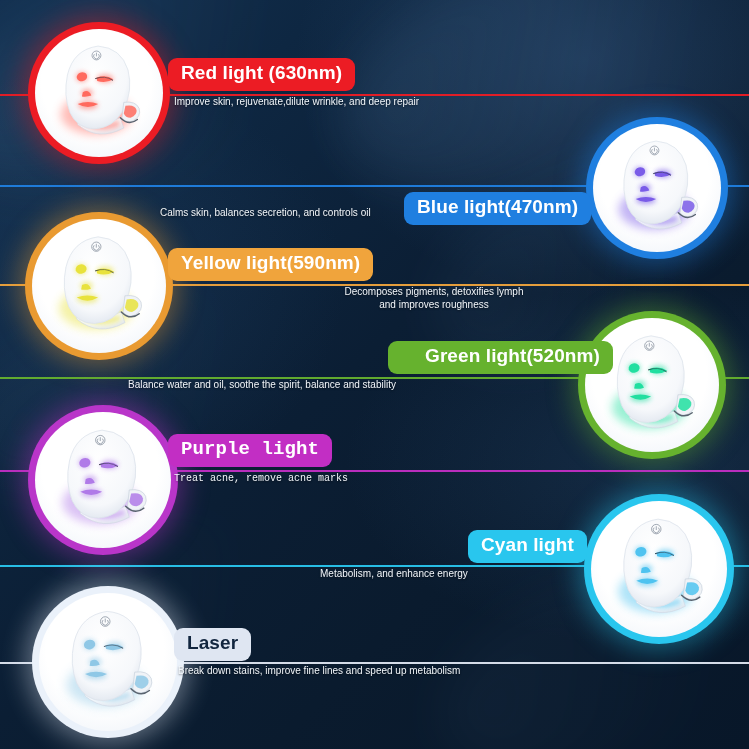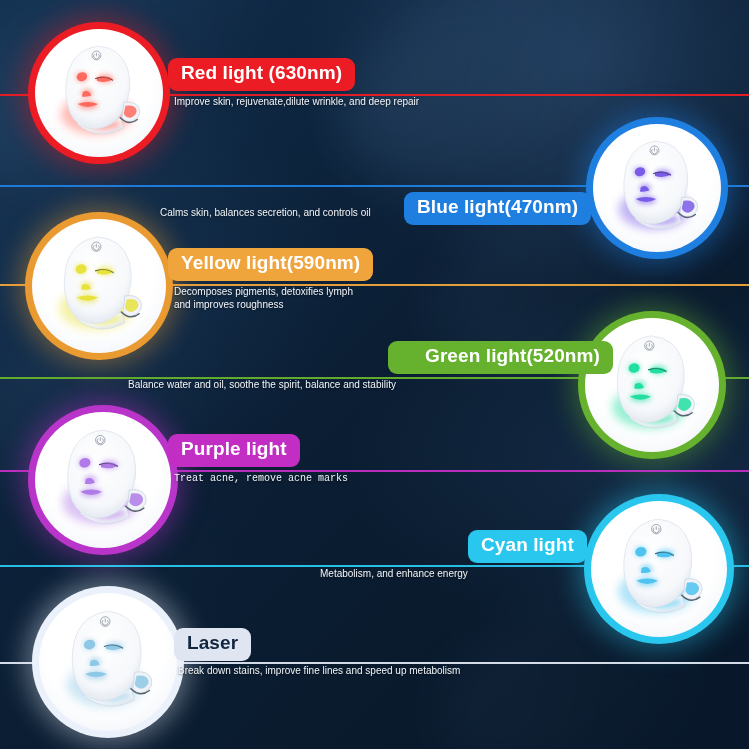--- a/index.html
+++ b/index.html
@@ -222,21 +222,21 @@
     <g opacity="0.55" filter="url(#gl2)">
       <ellipse cx="55" cy="56" rx="7" ry="6" fill="#e8e23c"></ellipse>
       <ellipse cx="82" cy="58" rx="10" ry="5" fill="#e8e23c"></ellipse>
       <ellipse cx="61" cy="75" rx="7" ry="5" fill="#e8e23c"></ellipse>
       <ellipse cx="62" cy="89" rx="12" ry="5" fill="#e8e23c"></ellipse>
     </g>
   </svg>
           </div>
         </div>
         <div class="badge" style="left: 168px; top: 248px; background: rgb(240, 164, 60); color: rgb(255, 255, 255);">Yellow light(590nm)</div>
-        <div class="desc" style="left: 174px; top: 285px; width: 520px;">Decomposes pigments, detoxifies lymph
+        <div class="desc" style="left: 174px; top: 285px; width: 520px; text-align: center;">Decomposes pigments, detoxifies lymph
 and improves roughness</div>
       </div>
       <div class="row">
         <div class="rule" style="top: 377px; background: linear-gradient(90deg, rgb(102, 178, 46) 0%, rgb(102, 178, 46) 100%); opacity: 0.95;"></div>
         <div class="circle" style="left: 578px; top: 311px; width: 148px; height: 148px; background: rgb(102, 178, 46); box-shadow: rgba(102, 178, 46, 0.4) 0px 0px 26px 6px;">
           <div class="inner">
   <svg class="mask" viewBox="0 0 150 150">
     <defs>
       <radialGradient id="sh3" cx="45%" cy="35%" r="70%">
         <stop offset="0%" stop-color="#ffffff"></stop>
@@ -328,21 +328,21 @@
 
     <g opacity="0.55" filter="url(#gl4)">
       <ellipse cx="55" cy="56" rx="7" ry="6" fill="#b07ae8"></ellipse>
       <ellipse cx="82" cy="58" rx="10" ry="5" fill="#b07ae8"></ellipse>
       <ellipse cx="61" cy="75" rx="7" ry="5" fill="#b07ae8"></ellipse>
       <ellipse cx="62" cy="89" rx="12" ry="5" fill="#b07ae8"></ellipse>
     </g>
   </svg>
           </div>
         </div>
-        <div class="badge" style="left: 168px; top: 434px; background: rgb(194, 46, 196); color: rgb(255, 255, 255);">Purple light</div>
+        <div class="badge" style="left: 168px; top: 434px; background: rgb(194, 46, 196); color: rgb(255, 255, 255); font-family: Liberation Mono, monospace;">Purple light</div>
         <div class="desc" style="left: 174px; top: 472px; width: 520px; font-family: Liberation Mono, monospace;">Treat acne, remove acne marks</div>
       </div>
       <div class="row">
         <div class="rule" style="top: 565px; background: linear-gradient(90deg, rgb(41, 198, 238) 0%, rgb(41, 198, 238) 100%); opacity: 0.95;"></div>
         <div class="circle" style="left: 584px; top: 494px; width: 150px; height: 150px; background: rgb(41, 198, 238); box-shadow: rgba(41, 198, 238, 0.4) 0px 0px 26px 6px;">
           <div class="inner">
   <svg class="mask" viewBox="0 0 150 150">
     <defs>
       <radialGradient id="sh5" cx="45%" cy="35%" r="70%">
         <stop offset="0%" stop-color="#ffffff"></stop>

